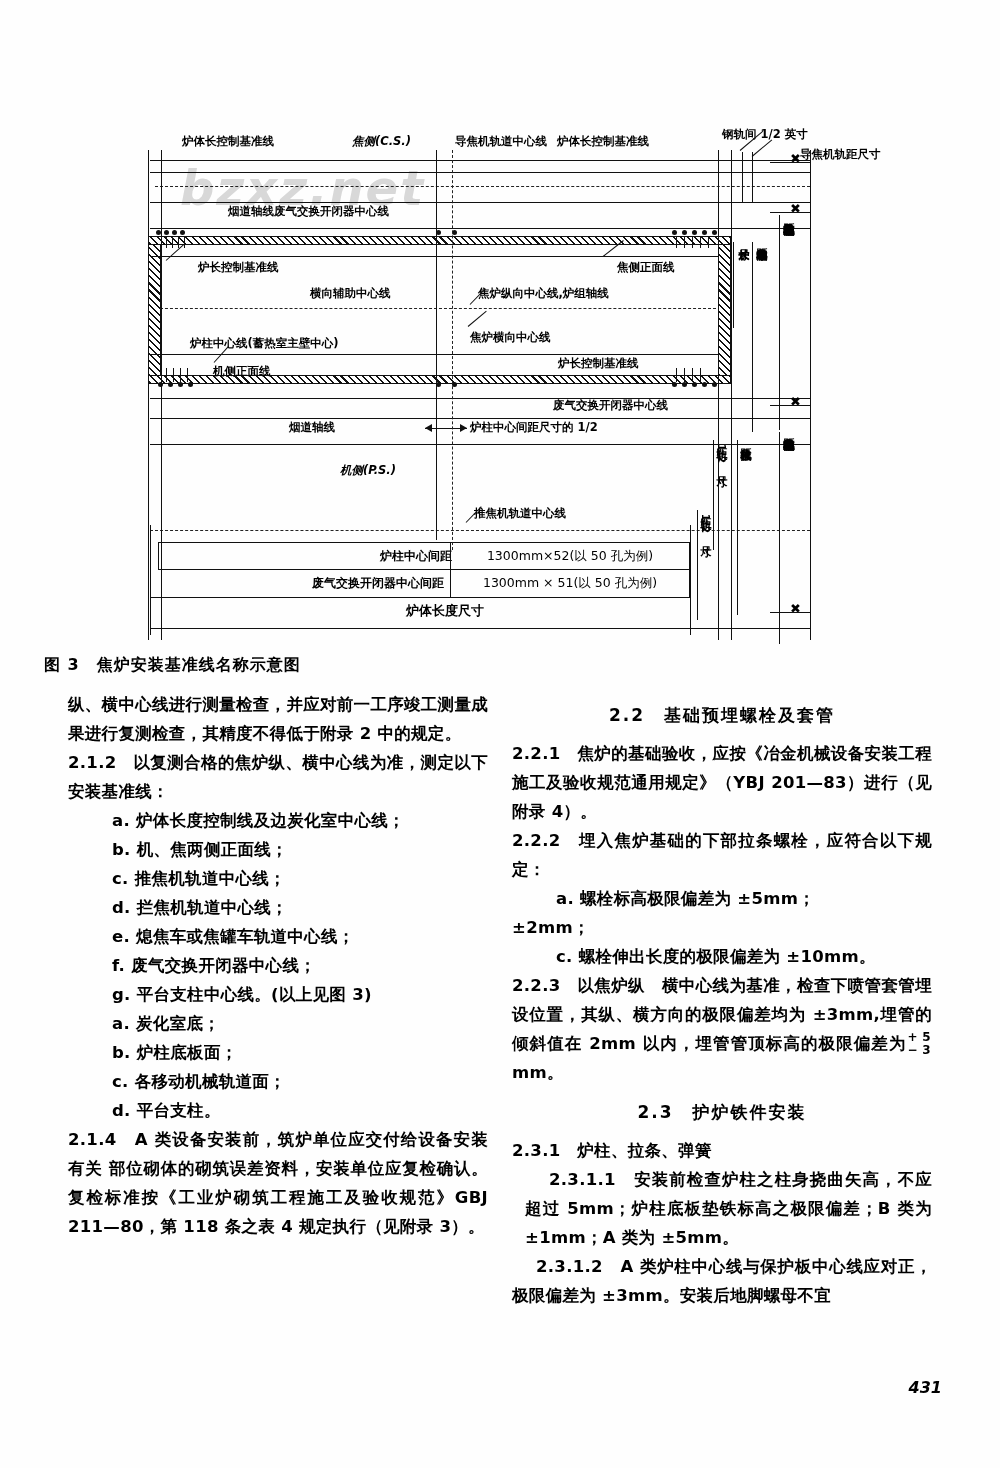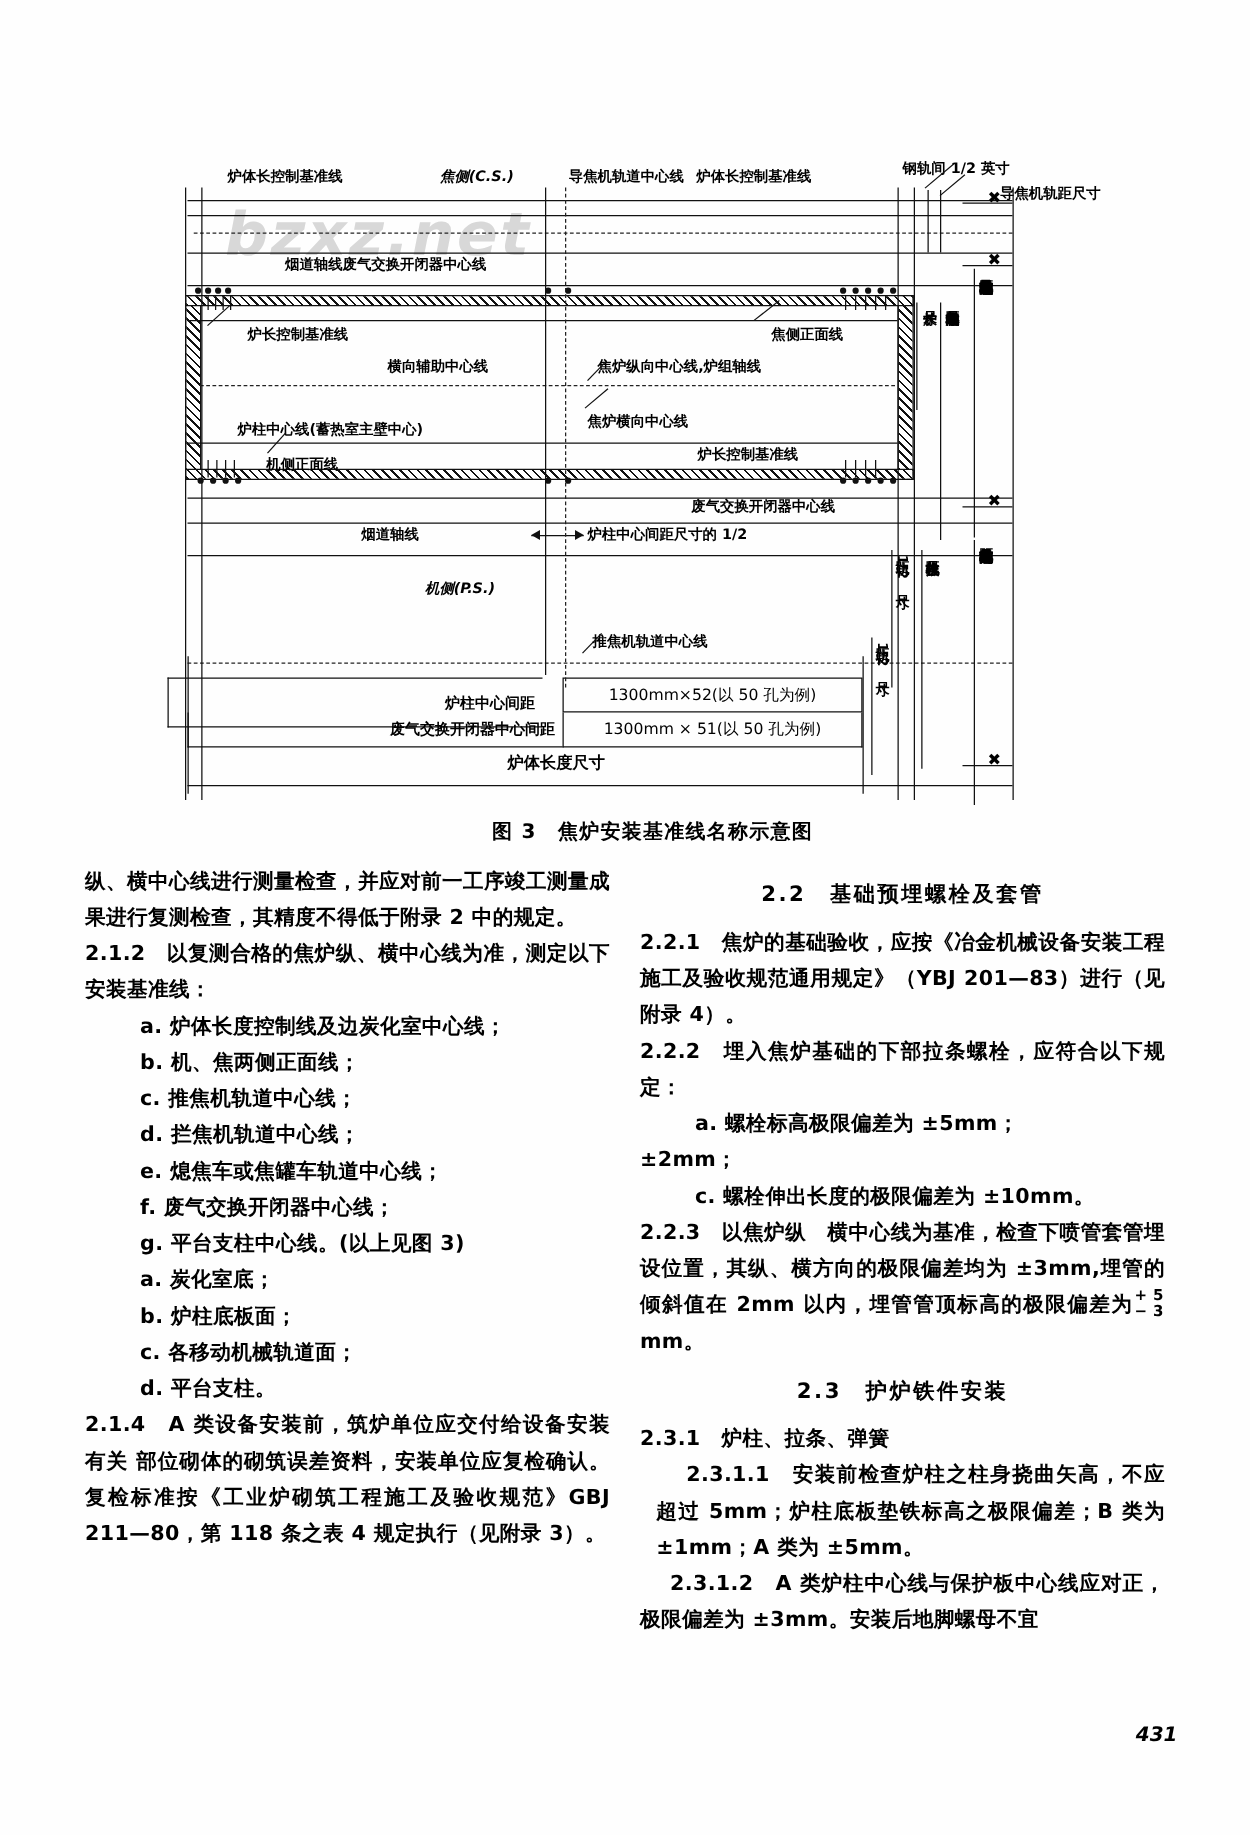--- a/index.html
+++ b/index.html
@@ -53,21 +53,21 @@
   .tbl-cell.right{ justify-content:flex-end; padding-right:6px; }
   .tbl-cell.num{ font-weight:normal; font-size:12.5px; }
 
   .dot { position:absolute; width:5px; height:5px; background:#111; border-radius:50%; }
   .rail { position:absolute; font-size:13px; font-weight:900; line-height:1; letter-spacing:-3px;}
 
   .leader { position:absolute; height:0; border-top:1px solid #111; transform-origin: left center;}
 
   
   .caption{
-    position:absolute; left:0; top:655px; width:1000px; text-align:center;
+    position:absolute; left:0; top:655px; width:1000px; text-align:left;
     font-size:16px; font-weight:bold; letter-spacing:1px; z-index:3;padding-left:44px;
   }
 
   
   .col { position:absolute; top:690px; width:420px; z-index:3; }
   .col.left { left:68px; }
   .col.right { left:512px; }
 
   .p { font-size:16.5px; line-height:29px; font-weight:bold; text-align:justify;
        margin:0 0 0 0; letter-spacing:0.3px; }
@@ -190,21 +190,21 @@
       <div style="position:absolute;left:460px;top:314px;width:0;height:0;border-top:4px solid transparent;border-bottom:4px solid transparent;border-left:7px solid #111;"></div>
 
       <div class="hline" style="left:150px; top:334px; width:660px;"></div>
 
       <span class="lbl it" style="left:340px; top:355px;">机侧(P.S.)</span>
       <span class="lbl" style="left:474px; top:398px;">推焦机轨道中心线</span>
       <div class="leader" style="left:466px; top:412px; width:22px; transform:rotate(-46deg);"></div>
 
       <div class="dashline" style="left:150px; top:420px; width:660px;"></div>
 
-      <div class="tbl-cell right" style="left:134px; top:432px; width:300px; height:40px; border-right:none;">炉柱中心间距</div>
+      <div class="tbl-cell right" style="left:158px; top:432px; width:300px; height:28px; border-right:none;">炉柱中心间距</div>
       <div class="tbl-cell num" style="left:450px; top:432px; width:240px; height:28px;">1300mm×52(以 50 孔为例)</div>
 
       <div class="tbl-cell right" style="left:150px; top:460px; width:300px; height:28px; border-right:none; border-top:none;">废气交换开闭器中心间距</div>
       <div class="tbl-cell num" style="left:450px; top:460px; width:240px; height:28px; border-top:none;">1300mm × 51(以 50 孔为例)</div>
 
       <span class="lbl" style="left:406px; top:494px; font-size:13px;">炉体长度尺寸</span>
 
       <div class="hline" style="left:150px; top:518px; width:660px;"></div>
       <div class="hline" style="left:150px; top:446px; width:0px;"></div>
 

